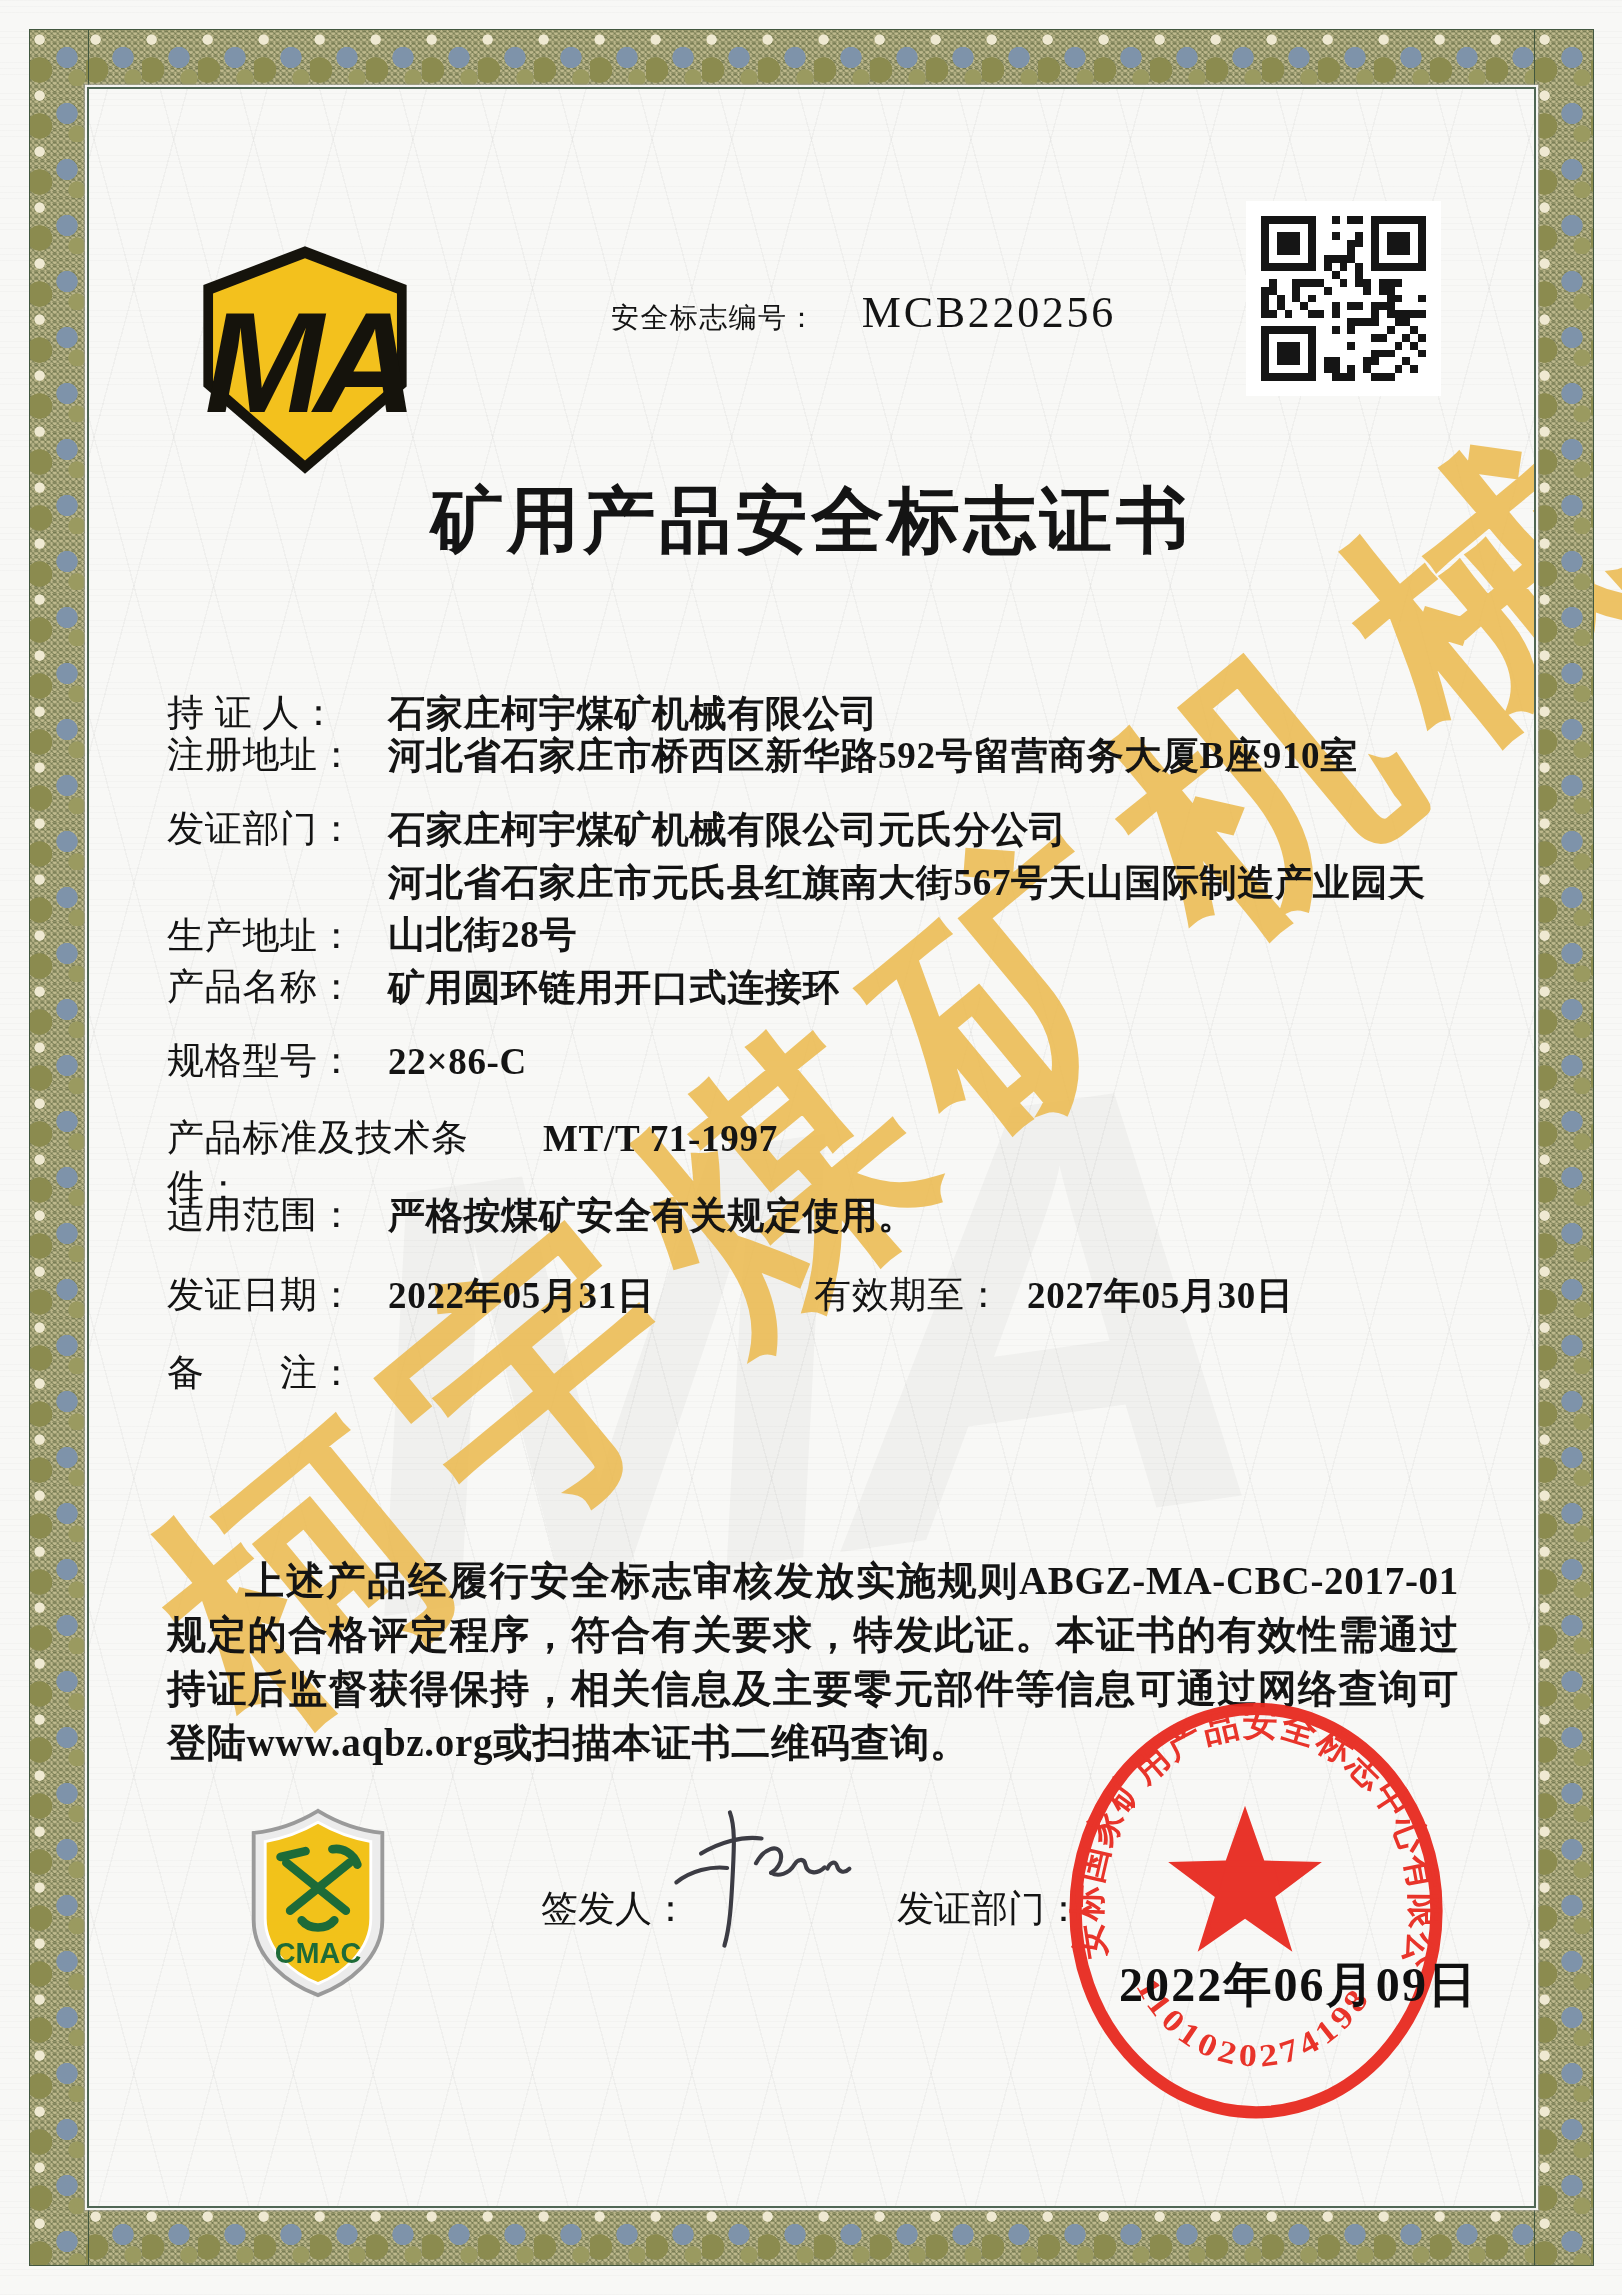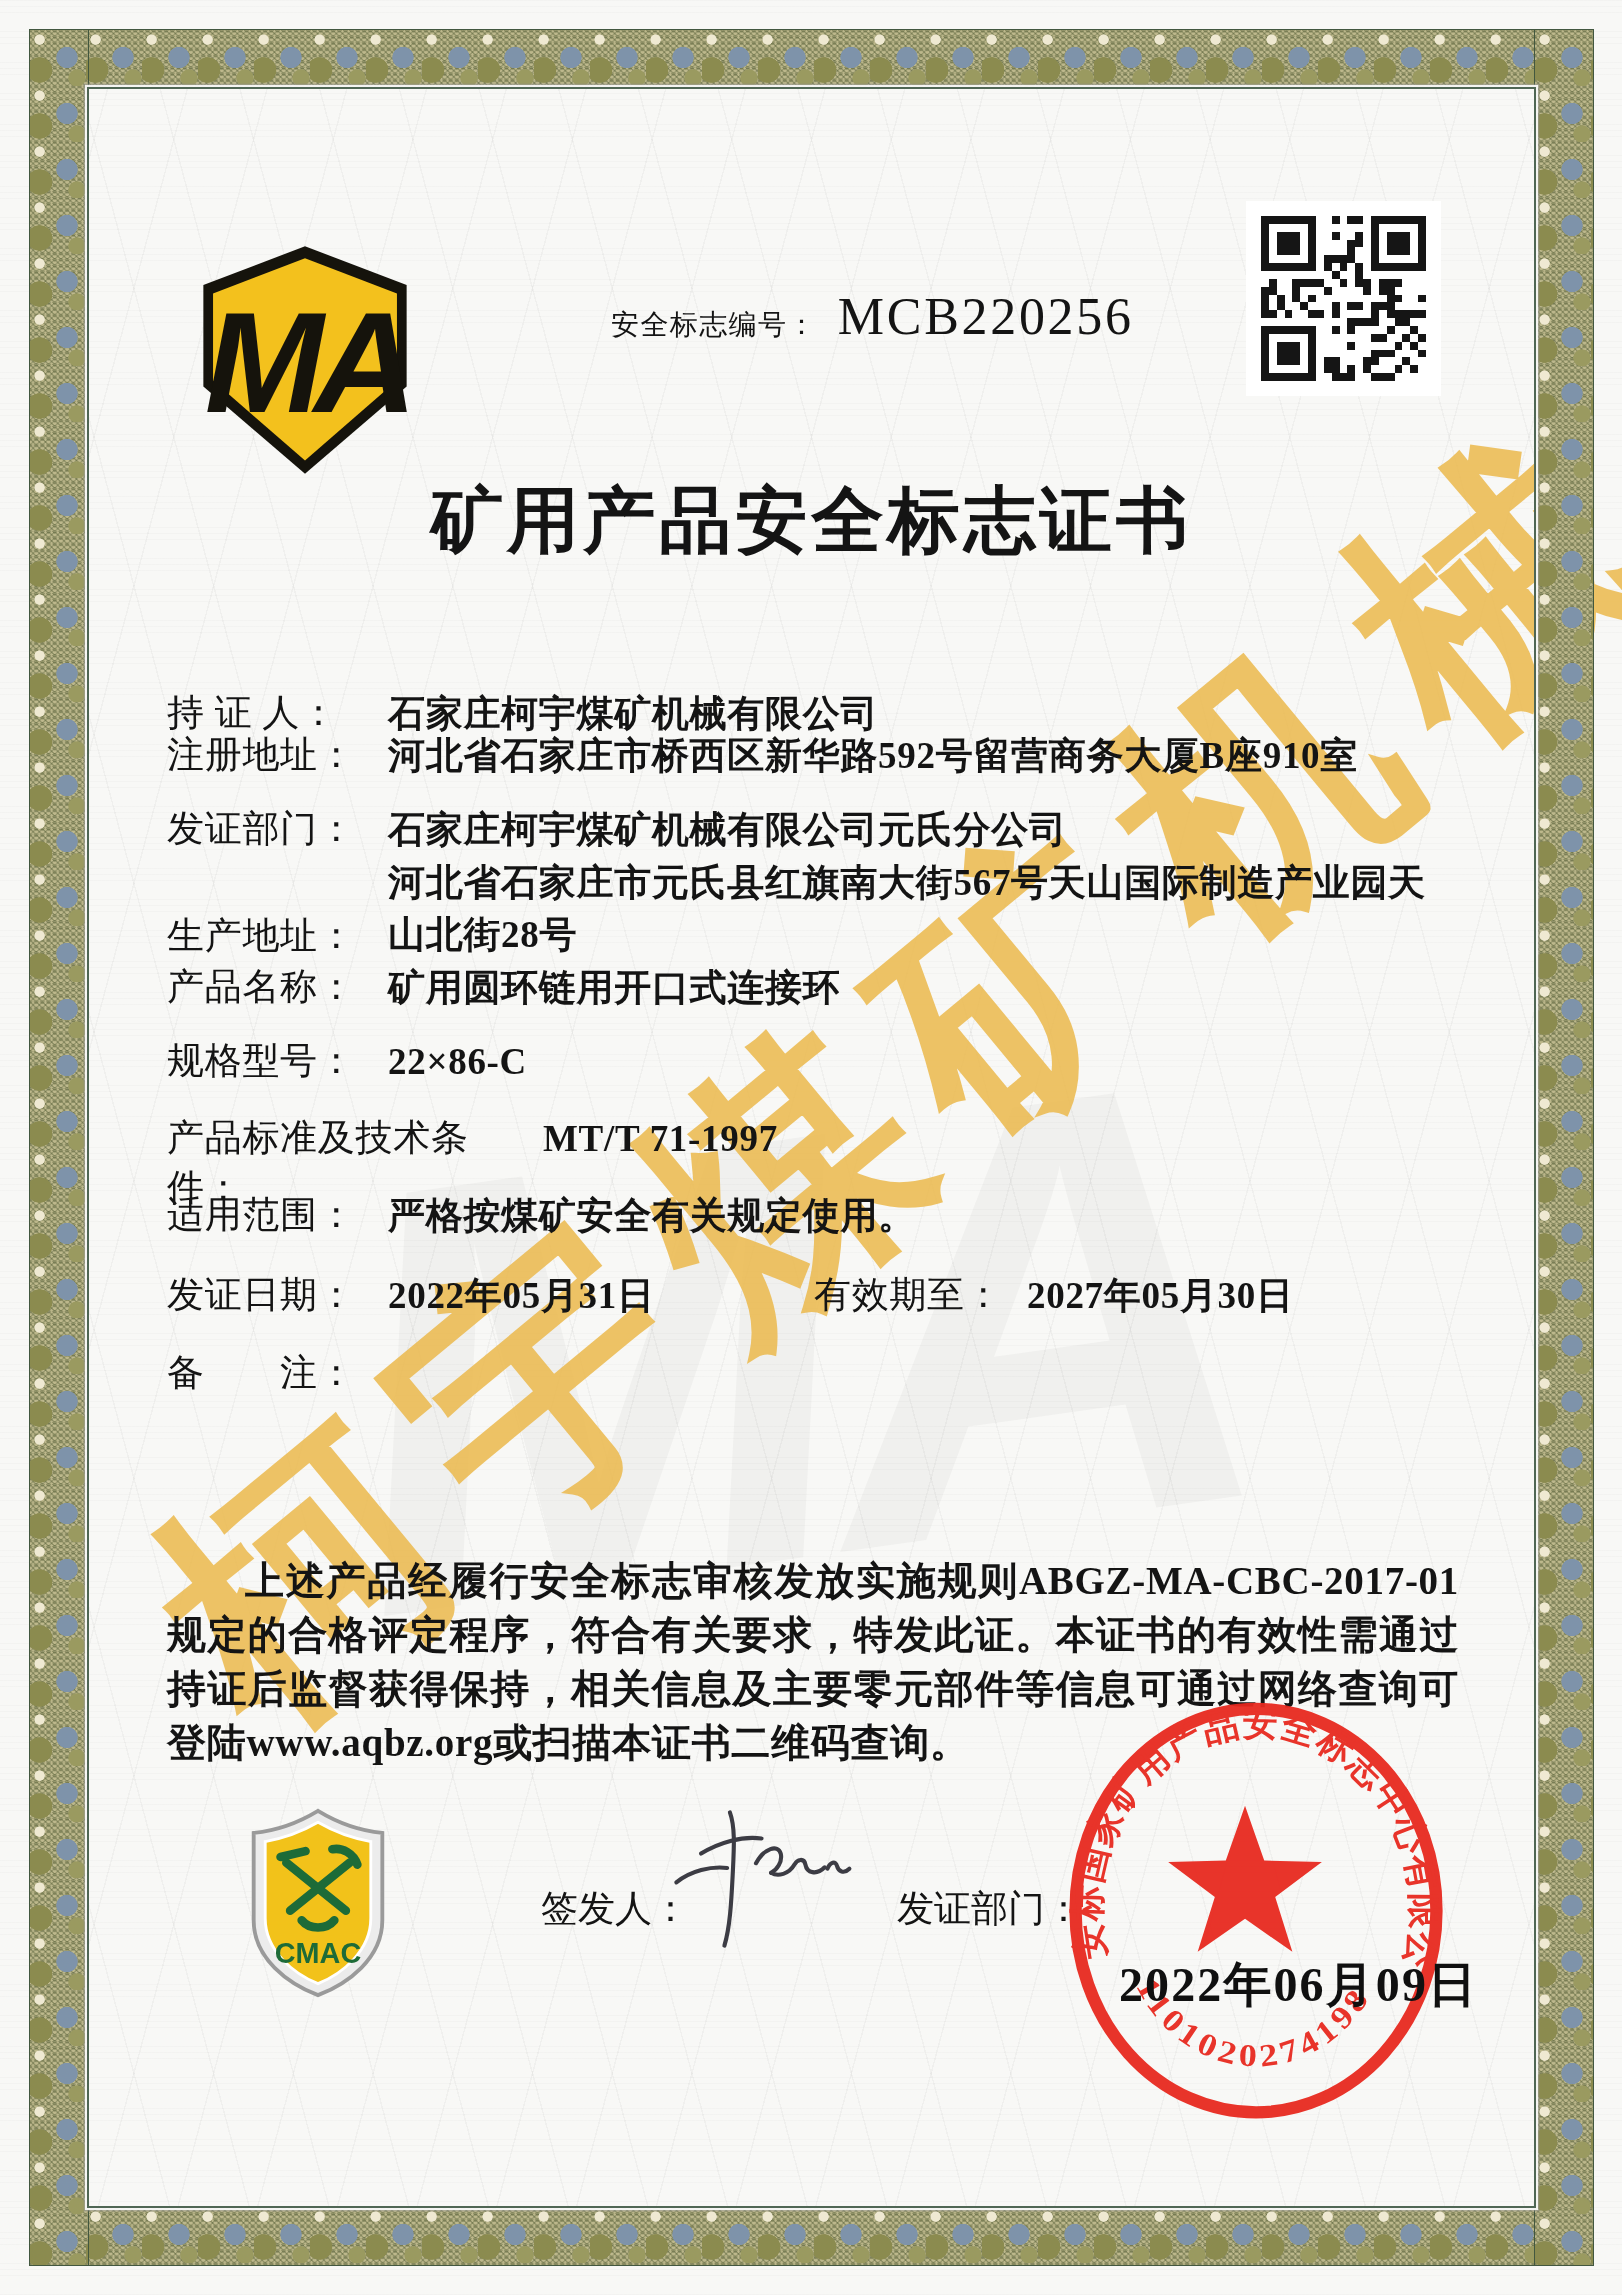--- a/index.html
+++ b/index.html
@@ -56,21 +56,21 @@
     position:absolute;left:917px;top:1075px;z-index:1;white-space:nowrap;
     transform:translate(-50%,-50%) rotate(-39.6deg);
     font-size:269px;font-weight:700;letter-spacing:40px;
     color:rgba(235,184,75,.85);
     font-family:"Liberation Serif","DejaVu Serif",serif;
   }
   
   .ma-logo{position:absolute;left:184px;top:239px;width:242px;height:242px;z-index:3;}
   .cert-no{position:absolute;left:611px;top:287px;z-index:3;display:flex;align-items:baseline;}
   .cert-no .lbl{font-size:28px;letter-spacing:1.4px;}
-  .cert-no .val{font-size:52px;margin-left:21px;letter-spacing:2.7px;}
+  .cert-no .val{font-size:44px;margin-left:45px;letter-spacing:2.7px;}
   .qr-box{position:absolute;left:1246px;top:201px;width:195px;height:195px;background:#ffffff;z-index:3;
           display:flex;align-items:center;justify-content:center;}
   
   .title{
     position:absolute;left:0;right:0;top:473px;z-index:3;text-align:center;
     font-size:72px;font-weight:900;letter-spacing:4.1px;
   }
   
   .row{position:absolute;left:167px;width:1292px;z-index:3;display:flex;align-items:flex-start;}
   .row .lbl{font-size:37px;flex:0 0 auto;letter-spacing:0.7px;}

